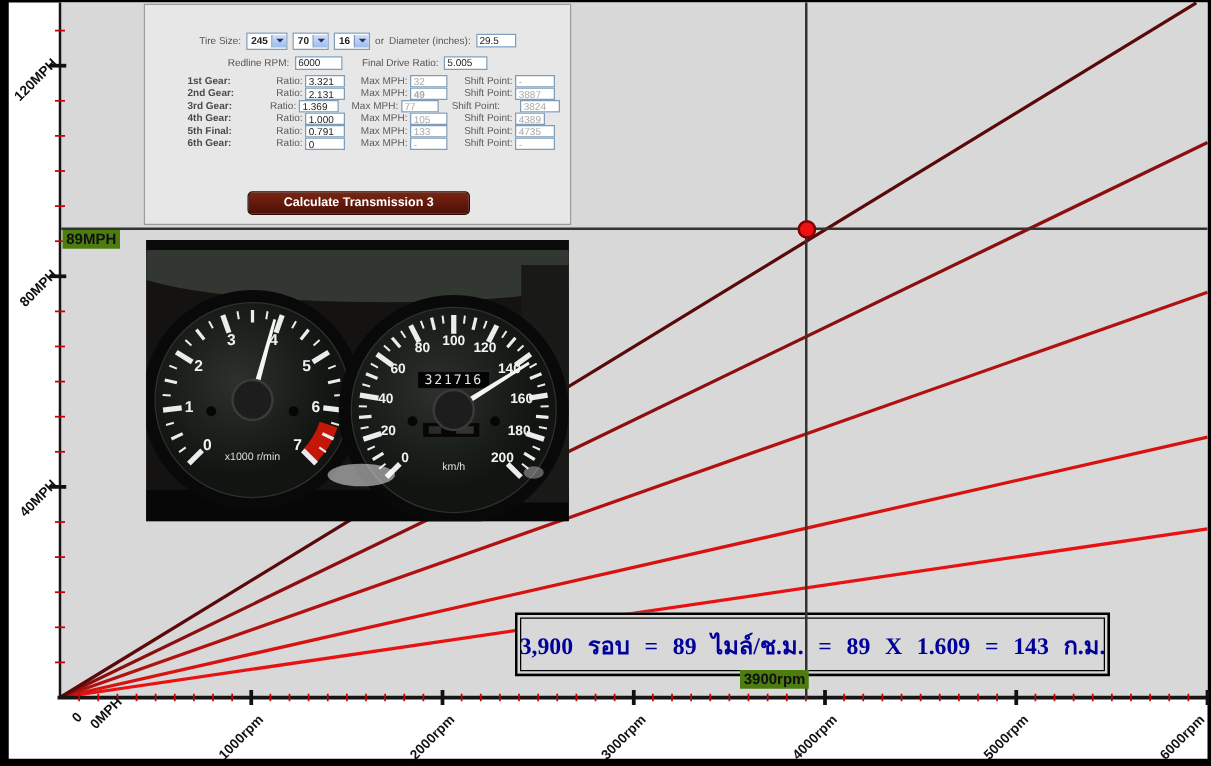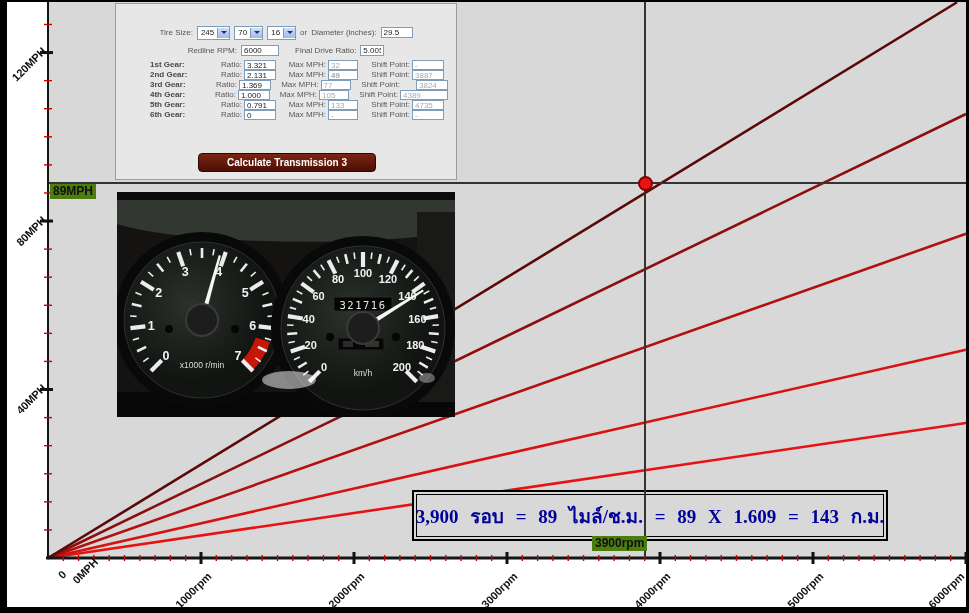--- a/index.html
+++ b/index.html
@@ -24,21 +24,21 @@
          box-sizing:border-box;font-size:8px;color:#555;}
   #panel .hdr{position:absolute;left:0;top:0;width:100%;height:15px;
      background:linear-gradient(#83301a,#4a0e05);color:#f3e9e4;font-weight:bold;font-size:9px;
      line-height:15px;padding-left:6px;box-sizing:border-box;}
   #panel .hdr a{color:#f3e9e4;text-decoration:underline;cursor:pointer;}
   .prow{position:absolute;left:0;width:100%;display:flex;justify-content:center;align-items:center;gap:4px;}
   .fi{border:1px solid #7f9db9;background:#fff;font-size:8px;height:11px;box-sizing:border-box;
       padding:0 2px;color:#222;font-family:"Liberation Sans",sans-serif;}
   .fi.dim{color:#a9a9a9;}
   .xpsel{display:inline-flex;align-items:center;border:1px solid #7f9db9;background:#fff;height:12px;
-      font-size:8px;color:#222;}
+      font-size:8px;color:#222;font-weight:bold;}
   .xpsel .txt{padding:0 3px;}
   .xpsel .arr{width:11px;height:10px;background:linear-gradient(#cfe0f7,#9cbbee);border-left:1px solid #7f9db9;
       display:flex;align-items:center;justify-content:center;}
   .xpsel .arr:after{content:"";border:3px solid transparent;border-top-color:#20335c;margin-top:3px;}
   .grow{position:absolute;left:10px;width:322px;height:10px;display:flex;font-size:8px;}
   .grow .gname{width:66px;text-align:left;font-weight:bold;color:#4a4a4a;margin-left:24px;}
   .grow .cl{text-align:right;color:#5a5a5a;}
   .grow .fi{height:10px;}
   #calc-btn{position:absolute;left:82px;top:149px;width:178px;height:19px;
      background:linear-gradient(#7b2512,#4c0f05);border:1px solid #2c0702;border-radius:4px;
@@ -176,21 +176,21 @@
     <span>or</span>
     <span>Diameter (inches):</span>
     <input class="fi" style="width: 32px;" value="29.5">
   </div>
 
   <div class="prow" style="top:40px;height:13px;">
     <span>Redline RPM:</span>
     <input class="fi" style="width: 38px;" value="6000">
     <span style="width:8px"></span>
     <span>Final Drive Ratio:</span>
-    <input class="fi" style="width: 24px;" value="5.005">
+    <input class="fi" style="width: 35px;" value="5.005">
   </div>
 
   <div class="grow" style="top:56px">
     <span class="gname">1st Gear:</span>
     <span class="cl" style="width:26px">Ratio:</span>
     <input class="fi" style="width: 32px; margin: 0px 6px 0px 2px;" value="3.321">
     <span class="cl" style="width:44px">Max MPH:</span>
     <input class="fi dim" style="width: 30px; margin: 0px 6px 0px 2px;" value="32">
     <span class="cl" style="width:46px">Shift Point:</span>
     <input class="fi dim" style="width: 32px; margin-left: 2px;" value="-">
@@ -213,24 +213,24 @@
     <span class="cl" style="width:46px">Shift Point:</span>
     <input class="fi dim" style="width: 32px; margin-left: 16px;" value="3824">
   </div>
   <div class="grow" style="top:86px">
     <span class="gname">4th Gear:</span>
     <span class="cl" style="width:26px">Ratio:</span>
     <input class="fi" style="width: 32px; margin: 0px 6px 0px 2px;" value="1.000">
     <span class="cl" style="width:44px">Max MPH:</span>
     <input class="fi dim" style="width: 30px; margin: 0px 6px 0px 2px;" value="105">
     <span class="cl" style="width:46px">Shift Point:</span>
-    <input class="fi dim" style="width: 48px; margin-left: 2px;" value="4389">
+    <input class="fi dim" style="width: 24px; margin-left: 2px;" value="4389">
   </div>
   <div class="grow" style="top:96px">
-    <span class="gname">5th Gear:</span>
+    <span class="gname">5th Final:</span>
     <span class="cl" style="width:26px">Ratio:</span>
     <input class="fi" style="width: 32px; margin: 0px 6px 0px 2px;" value="0.791">
     <span class="cl" style="width:44px">Max MPH:</span>
     <input class="fi dim" style="width: 30px; margin: 0px 6px 0px 2px;" value="133">
     <span class="cl" style="width:46px">Shift Point:</span>
     <input class="fi dim" style="width: 32px; margin-left: 2px;" value="4735">
   </div>
   <div class="grow" style="top:106px">
     <span class="gname">6th Gear:</span>
     <span class="cl" style="width:26px">Ratio:</span>

